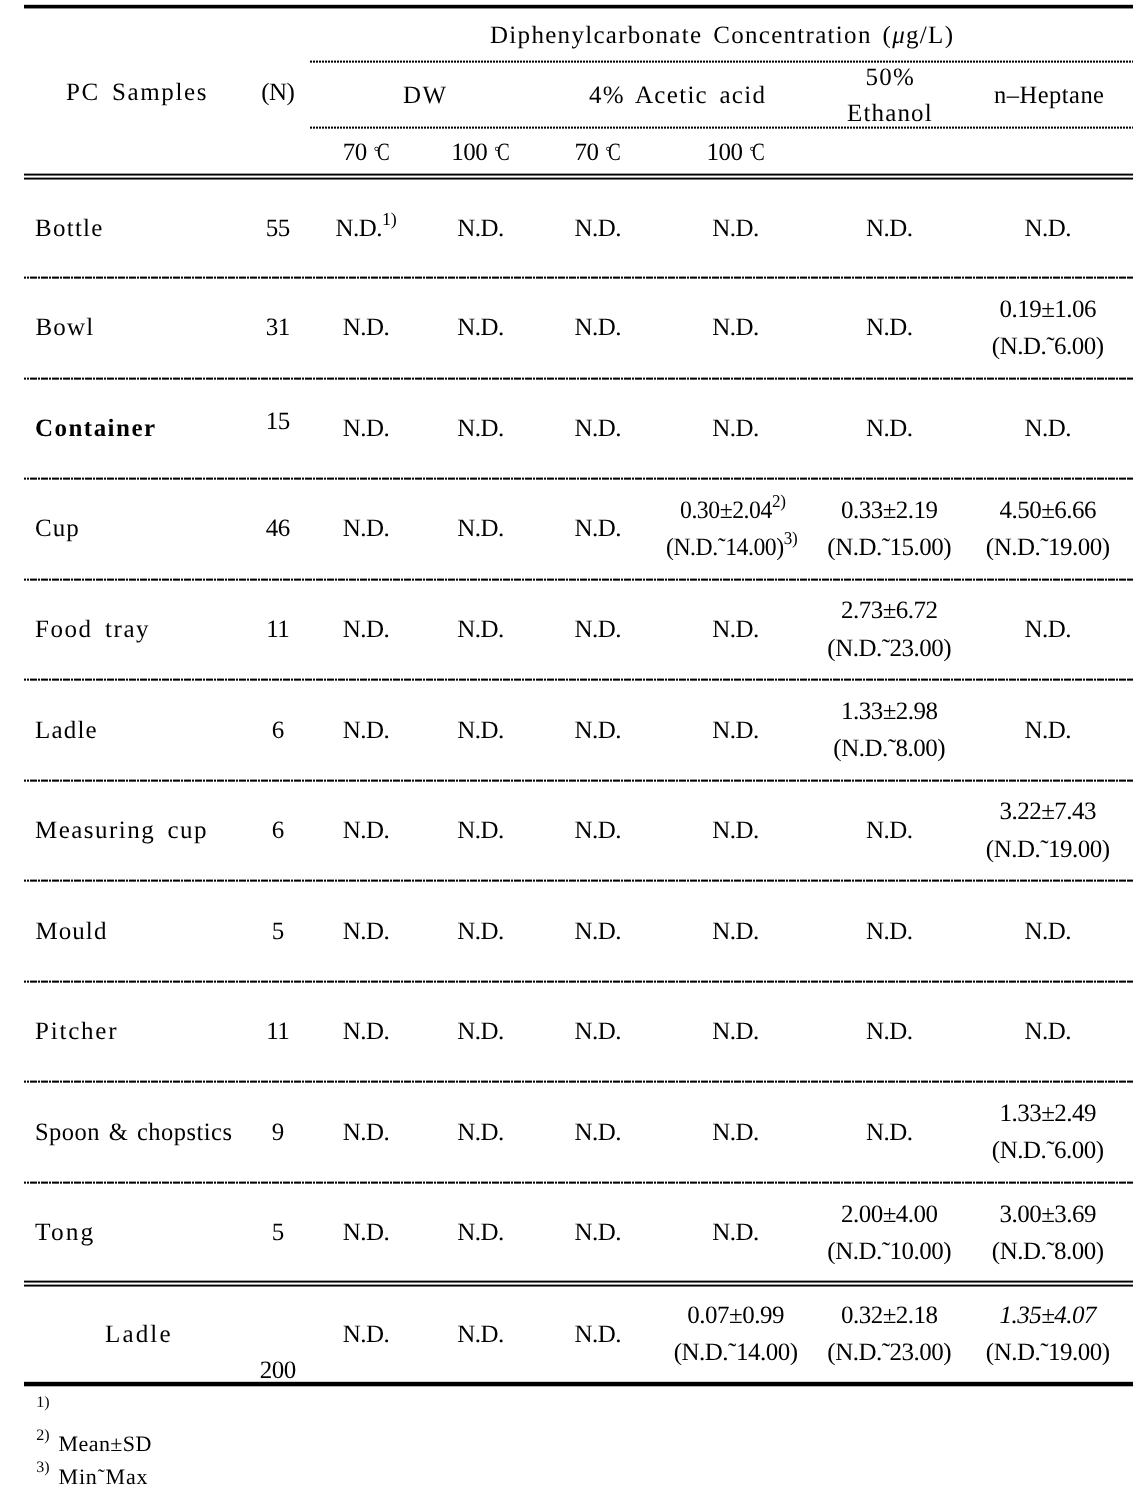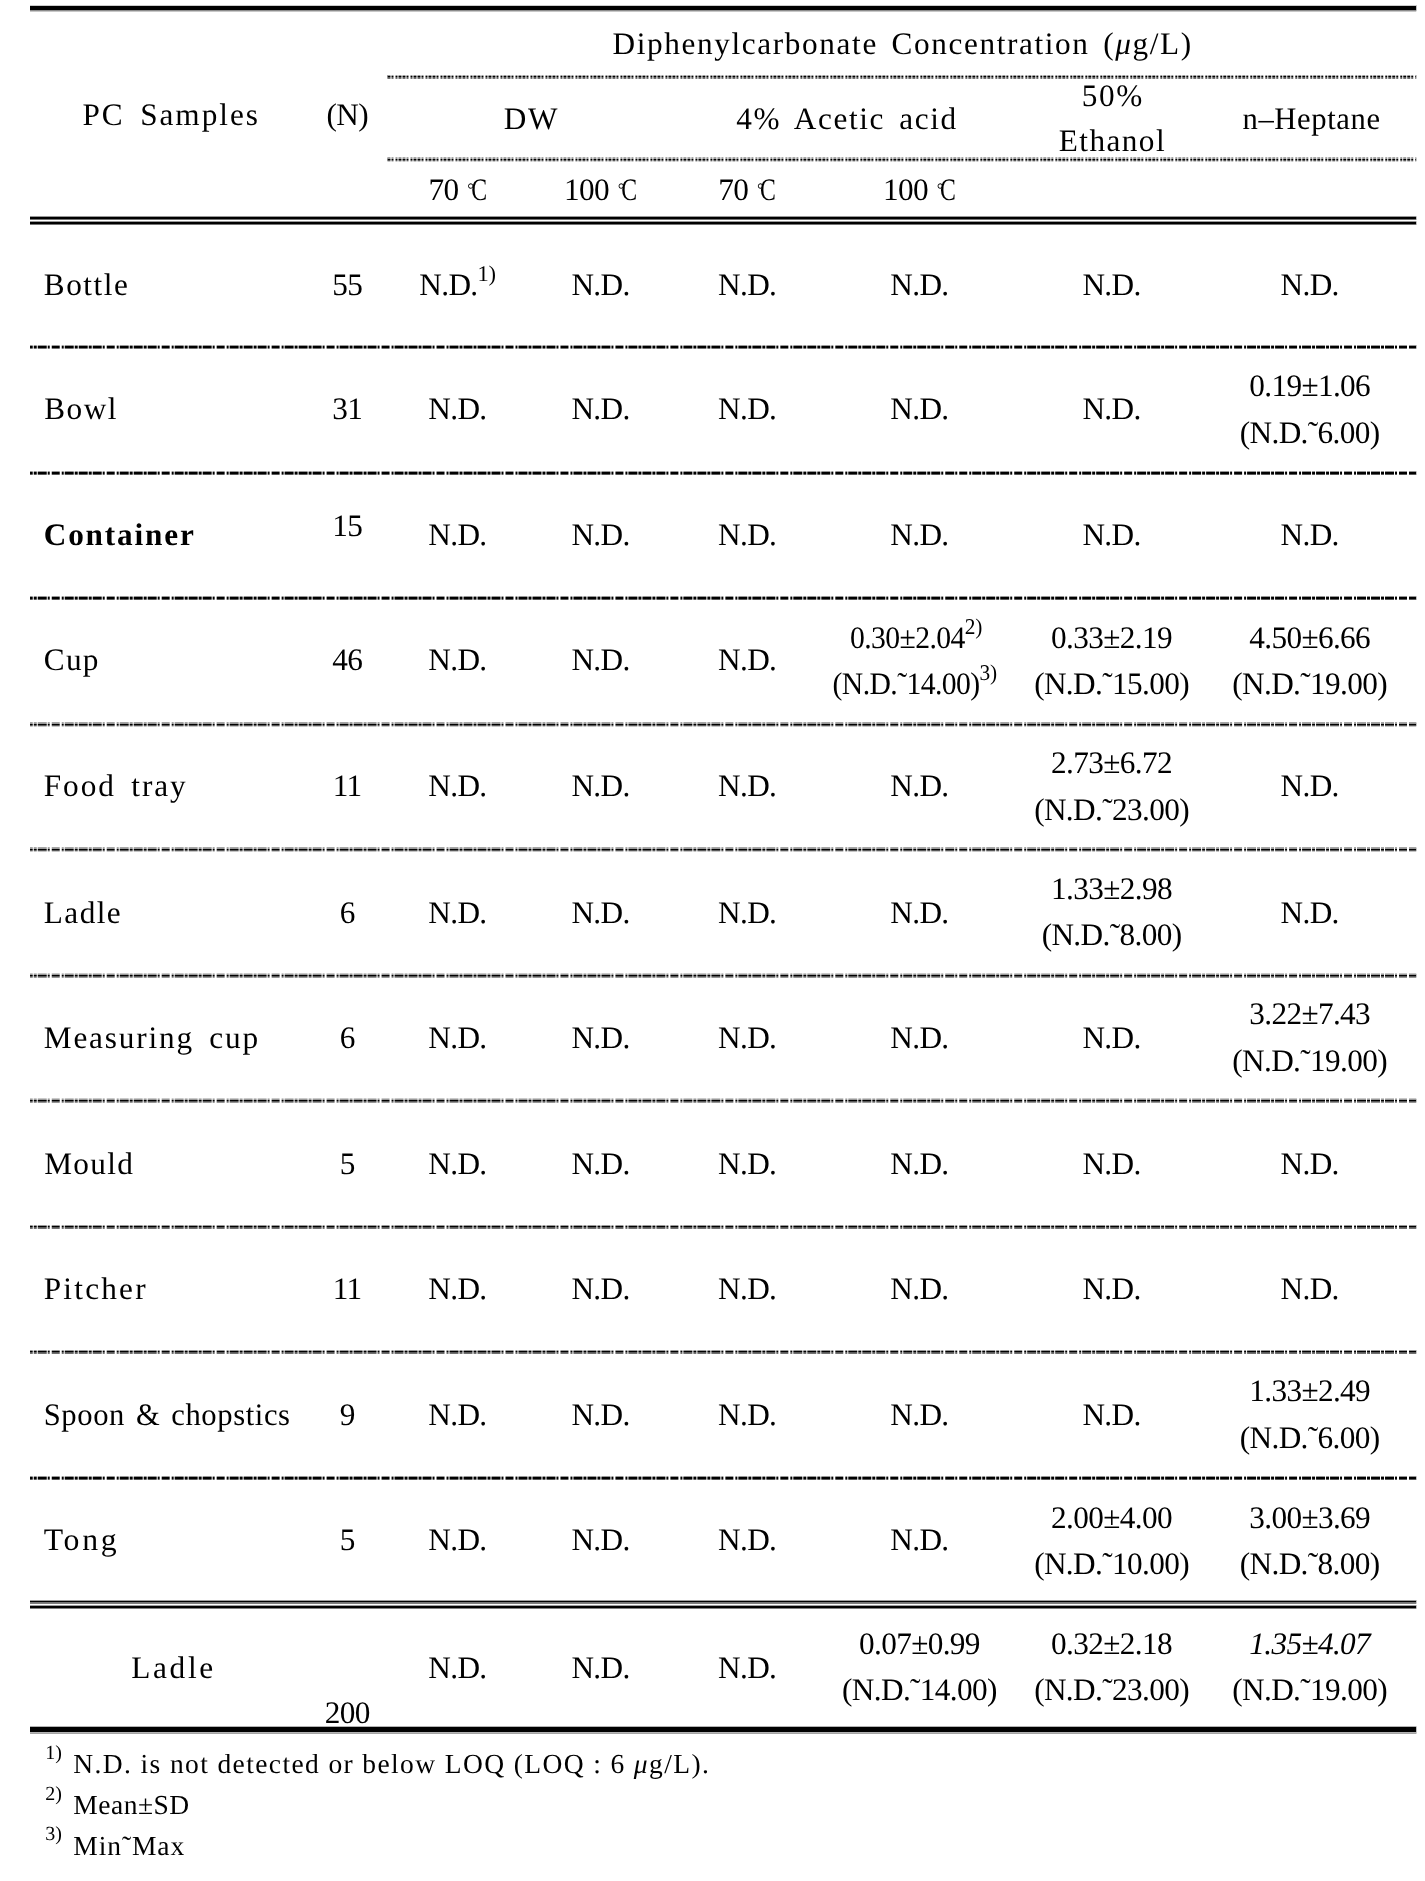--- a/index.html
+++ b/index.html
@@ -188,18 +188,17 @@
     <div class="cell" style="font-size: 25px; top: 1321.7px; left: 342.645px;">N.D.</div>
     <div class="cell" style="font-size: 25px; top: 1321.7px; left: 457.145px;">N.D.</div>
     <div class="cell" style="font-size: 25px; top: 1321.7px; left: 574.445px;">N.D.</div>
     <div class="cell" style="font-size: 25px; top: 1303px; left: 687.183px;">0.07±0.99</div>
     <div class="cell" style="font-size: 25px; top: 1340.4px; left: 673.628px;">(N.D.˜14.00)</div>
     <div class="cell" style="font-size: 25px; top: 1303px; left: 840.883px;">0.32±2.18</div>
     <div class="cell" style="font-size: 25px; top: 1340.4px; left: 827.328px;">(N.D.˜23.00)</div>
     <div class="cell" style="font-size: 25px; top: 1303px; left: 999.383px; font-style: italic;">1.35±4.07</div>
     <div class="cell" style="font-size: 25px; top: 1340.4px; left: 985.828px;">(N.D.˜19.00)</div>
     <div class="fn-mark" style="left: 36.2px; top: 1394.64px;">1)</div>
-    <div class="fn" style="left: 58.6px; top: 1400.21px; letter-spacing: 1.10924px;">N.D. is not detected or below LOQ (LOQ : 6 <span class="mu">μ</span>g/L).</div>
     <div class="fn-mark" style="left: 36.2px; top: 1427.54px;">2)</div>
     <div class="fn" style="left: 58.6px; top: 1433.11px; letter-spacing: 0.416667px;">Mean±SD</div>
     <div class="fn-mark" style="left: 36.2px; top: 1460.44px;">3)</div>
     <div class="fn" style="left: 58.6px; top: 1466.01px; letter-spacing: 0.744792px;">Min˜Max</div>
   </div>
 
 </body></html>

